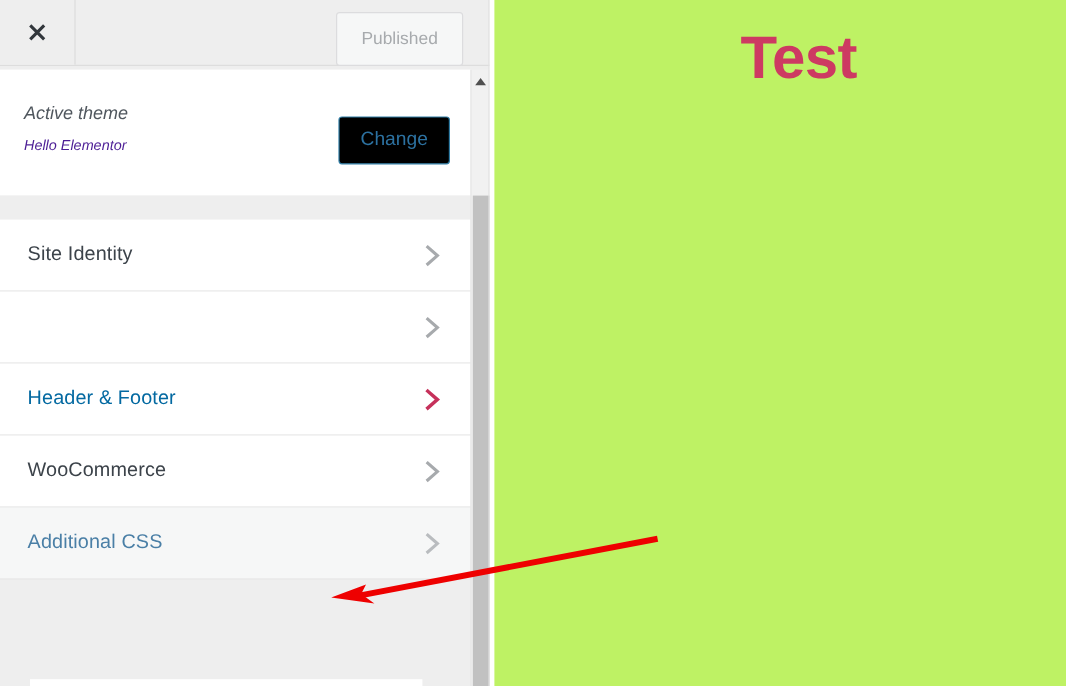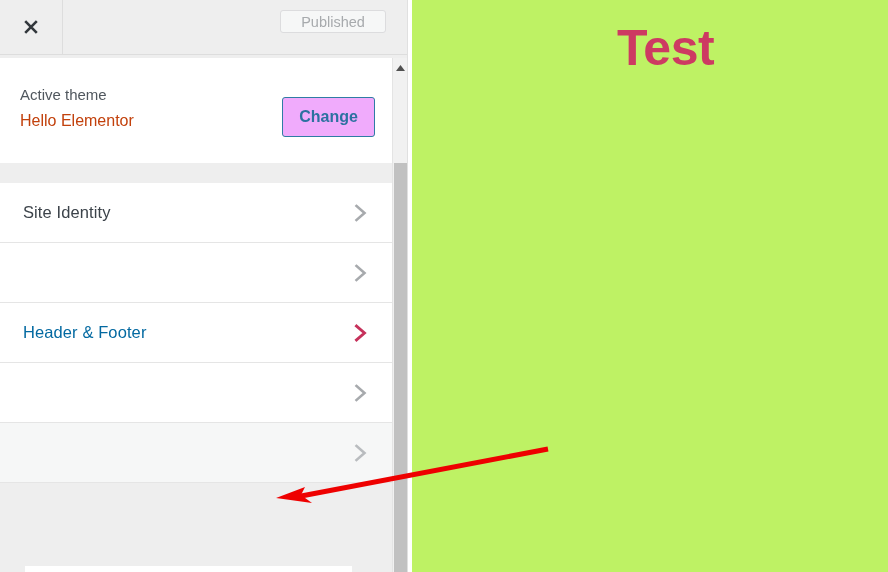--- a/index.html
+++ b/index.html
@@ -60,21 +60,21 @@
     cursor: pointer;
     background: #eeeeee;
   }
   #close-btn svg { display: block; }
 
   #publish-btn {
     position: absolute;
     right: 22px;
     top: 10px;
     width: 106px;
-    height: 23px;
+    height: 45px;
     border: 1px solid #dcdcde;
     border-radius: 3px;
     background: #f6f7f7;
     color: #a7aaad;
     font-size: 14.5px;
     display: flex;
     align-items: center;
     justify-content: center;
     cursor: default;
     box-sizing: border-box;
@@ -82,54 +82,54 @@
 
   
   #theme-block {
     position: absolute;
     left: 0;
     top: 58px;
     width: 393px;
     height: 105px;
     background: #ffffff;
     box-sizing: border-box;
+    font-style: italic;
   }
   #theme-text {
     position: absolute;
     left: 20px;
     top: 24px;
     line-height: 26px;
   }
   #theme-text .active-theme-label {
     display: block;
     font-size: 15px;
     color: #50575e;
   }
   #theme-text .active-theme-name {
     display: block;
-    font-size: 16px;
-    color: #c2410c;
+    font-size: 12px;
+    color: #4c1d95;
   }
   #change-btn {
     position: absolute;
     left: 282px;
     top: 97px;
     width: 93px;
     height: 40px;
     border: 1px solid #2f7ca4;
     border-radius: 3px;
-    background: #f0abfc;
+    background: #000000;
     color: #2c71a0;
     font-size: 16px;
     display: flex;
     align-items: center;
     justify-content: center;
     cursor: pointer;
     box-sizing: border-box;
-    font-weight: bold;
   }
 
   
   #gap-strip {
     position: absolute;
     left: 0;
     top: 163px;
     width: 393px;
     height: 20px;
     background: #eeeeee;
@@ -333,28 +333,30 @@
       <div class="section-row accent">
         <span class="row-label">Header &amp; Footer</span>
         <span class="row-chevron">
           <svg width="20" height="22" viewBox="0 0 20 22" aria-hidden="true">
             <path d="M5.5 4 L13.5 11 L5.5 18" fill="none" stroke="#c6315b" stroke-width="2.9" stroke-linecap="square" stroke-linejoin="miter"></path>
           </svg>
         </span>
       </div>
 
       <div class="section-row">
+        <span class="row-label">WooCommerce</span>
         <span class="row-chevron">
           <svg width="20" height="22" viewBox="0 0 20 22" aria-hidden="true">
             <path d="M5.5 4 L13.5 11 L5.5 18" fill="none" stroke="#a7aaad" stroke-width="2.6" stroke-linecap="square" stroke-linejoin="miter"></path>
           </svg>
         </span>
       </div>
 
       <div class="section-row hovered">
+        <span class="row-label">Additional CSS</span>
         <span class="row-chevron">
           <svg width="20" height="22" viewBox="0 0 20 22" aria-hidden="true">
             <path d="M5.5 4 L13.5 11 L5.5 18" fill="none" stroke="#b9bcbf" stroke-width="2.6" stroke-linecap="square" stroke-linejoin="miter"></path>
           </svg>
         </span>
       </div>
 
     </div>
 
     <div id="list-tail"></div>

